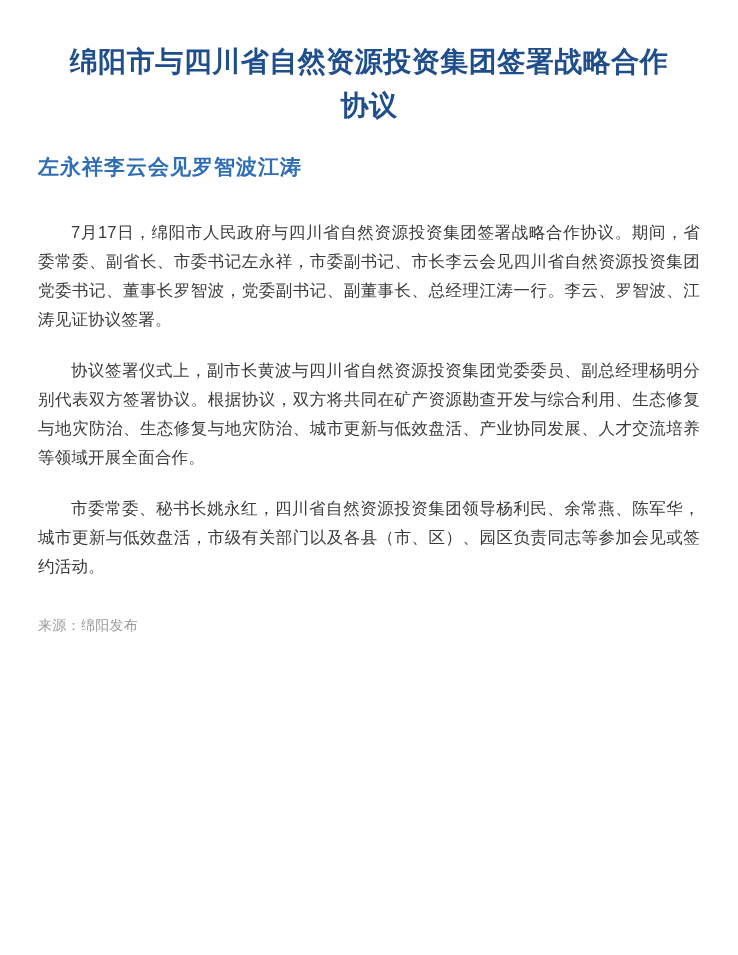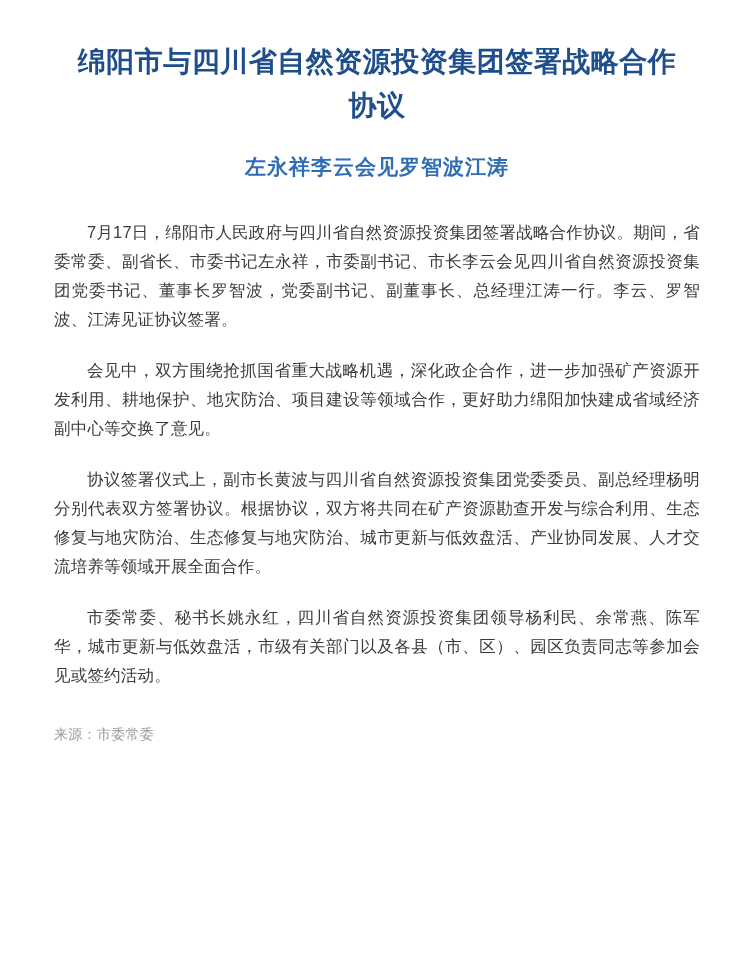--- a/index.html
+++ b/index.html
@@ -12,37 +12,37 @@
     background: #ffffff;
     font-family: "Liberation Sans", sans-serif;
     color: #333333;
     -webkit-font-smoothing: antialiased;
   }
   .page {
     position: relative;
     width: 738px;
     height: 955px;
     box-sizing: border-box;
-    padding: 40px 38px 0 54px;
+    padding: 40px 38px 0 38px;
     background: #ffffff;
     overflow: hidden;
   }
   .article-title {
     text-align: center;
     color: #1f4e8c;
     font-size: 28px;
     font-weight: bold;
     line-height: 44px;
     letter-spacing: 0.5px;
     margin: 0 auto;
     max-width: 620px;
     font-family: "Liberation Serif", serif;
   }
   .article-subtitle {
-    text-align: center;
+    text-align: left;
     color: #2f6eb5;
     font-size: 21px;
     font-weight: bold;
     line-height: 34px;
     letter-spacing: 1px;
     margin: 22px auto 0 auto;
     font-family: "Liberation Serif", serif;
   }
   .article-body {
     margin-top: 34px;
@@ -77,21 +77,20 @@
 <body>
 
 <div class="page">
 
   <h1 class="article-title">绵阳市与四川省自然资源投资集团签署战略合作协议</h1>
 
   <h2 class="article-subtitle">左永祥李云会见罗智波江涛</h2>
 
   <div class="article-body">
     <p class="para">7月17日，绵阳市人民政府与四川省自然资源投资集团签署战略合作协议。期间，省委常委、副省长、市委书记左永祥，市委副书记、市长李云会见四川省自然资源投资集团党委书记、董事长罗智波，党委副书记、副董事长、总经理江涛一行。李云、罗智波、江涛见证协议签署。</p>
-    <p class="para">会见中，双方围绕抢抓国省重大战略机遇，深化政企合作，进一步加强矿产资源开发利用、耕地保护、地灾防治、项目建设等领域合作，更好助力绵阳加快建成省域经济副中心等交换了意见。</p>
     <p class="para">协议签署仪式上，副市长黄波与四川省自然资源投资集团党委委员、副总经理杨明分别代表双方签署协议。根据协议，双方将共同在矿产资源勘查开发与综合利用、生态修复与地灾防治、生态修复与地灾防治、城市更新与低效盘活、产业协同发展、人才交流培养等领域开展全面合作。</p>
     <p class="para">市委常委、秘书长姚永红，四川省自然资源投资集团领导杨利民、余常燕、陈军华，城市更新与低效盘活，市级有关部门以及各县（市、区）、园区负责同志等参加会见或签约活动。</p>
   </div>
 
-  <div class="source">来源：市委常委</div>
+  <div class="source">来源：绵阳发布</div>
 
   <div class="bottom-rule"></div>
 </div>
 
 </body></html>

